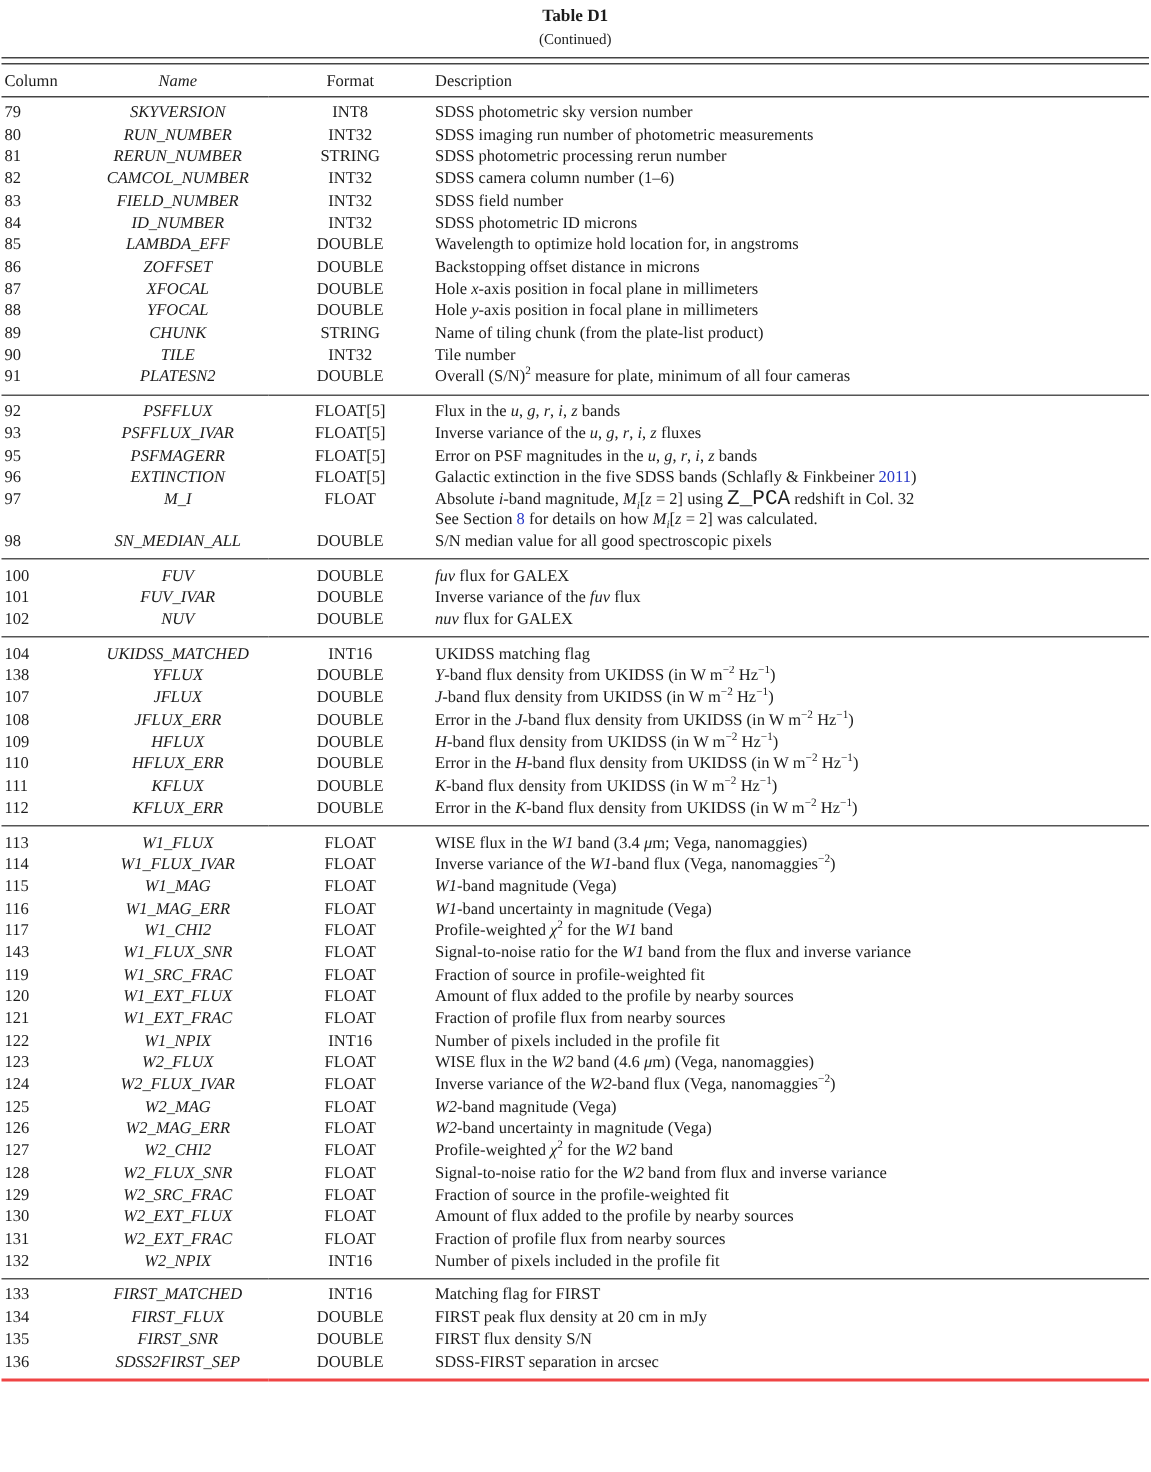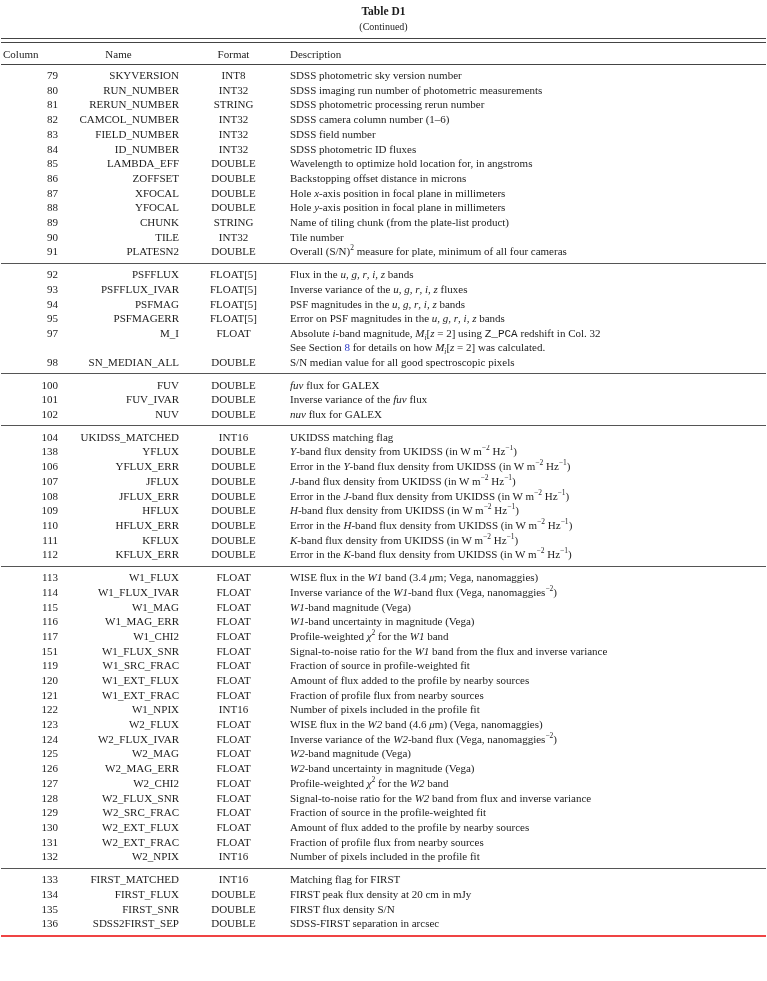--- a/index.html
+++ b/index.html
@@ -30,40 +30,40 @@
   col.c2{width:121px;}
   col.c3{width:109px;}
   thead th{
     font-weight:normal;
     font-size:11px;
     padding:5px 0 4px 0;
     border-bottom:1.3px solid #444;
     vertical-align:bottom;
   }
   thead th.h1{text-align:left;padding-left:2px;}
-  thead th.h2{text-align:center;}
+  thead th.h2{text-align:center;font-style:italic;}
   thead th.h3{}
   thead th.h4{text-align:left;padding-left:2px;}
   tbody + tbody{border-top:1.3px solid #555;}
   td{
     padding:0.9px 0;
     line-height:12.9px;
     vertical-align:top;
     overflow:hidden;
     white-space:nowrap;
   }
-  td.c1{text-align:right;padding-left:2px;}
-  td.c2{text-align:right;}
+  td.c1{text-align:left;padding-left:2px;}
+  td.c2{text-align:center;font-style:italic;}
   td.c3{text-align:center;}
   td.c4{text-align:left;padding-left:2px;}
   tbody tr:first-child td{padding-top:4.5px;}
   tbody tr:last-child td{padding-bottom:4.5px;}
   sup{font-size:7.5px;line-height:0;vertical-align:super;}
   sub{font-size:7.5px;line-height:0;vertical-align:sub;}
-  code{font-family:"Liberation Mono","DejaVu Sans Mono",monospace;font-size:11px;}
+  code{font-family:"Liberation Mono","DejaVu Sans Mono",monospace;font-size:14px;}
   a.ref{text-decoration:none;cursor:pointer;}
 </style>
 </head>
 <body>
 
 <div class="page">
   <div class="title-block">
     <div class="table-title">Table D1</div>
     <div class="table-subtitle">(Continued)</div>
   </div>
@@ -122,21 +122,21 @@
           <td class="c3">INT32</td>
           <td class="c4">
             <div>SDSS field number</div>
           </td>
         </tr>
         <tr>
           <td class="c1">84</td>
           <td class="c2">ID_NUMBER</td>
           <td class="c3">INT32</td>
           <td class="c4">
-            <div>SDSS photometric ID fluxes</div>
+            <div>SDSS photometric ID microns</div>
           </td>
         </tr>
         <tr>
           <td class="c1">85</td>
           <td class="c2">LAMBDA_EFF</td>
           <td class="c3">DOUBLE</td>
           <td class="c4">
             <div>Wavelength to optimize hold location for, in angstroms</div>
           </td>
         </tr>
@@ -200,36 +200,36 @@
         </tr>
         <tr>
           <td class="c1">93</td>
           <td class="c2">PSFFLUX_IVAR</td>
           <td class="c3">FLOAT[5]</td>
           <td class="c4">
             <div>Inverse variance of the <i>u</i>, <i>g</i>, <i>r</i>, <i>i</i>, <i>z</i> fluxes</div>
           </td>
         </tr>
         <tr>
-          <td class="c1">94</td>
-          <td class="c2">PSFMAG</td>
-          <td class="c3">FLOAT[5]</td>
-          <td class="c4">
-            <div>PSF magnitudes in the <i>u</i>, <i>g</i>, <i>r</i>, <i>i</i>, <i>z</i> bands</div>
-          </td>
-        </tr>
-        <tr>
           <td class="c1">95</td>
           <td class="c2">PSFMAGERR</td>
           <td class="c3">FLOAT[5]</td>
           <td class="c4">
             <div>Error on PSF magnitudes in the <i>u</i>, <i>g</i>, <i>r</i>, <i>i</i>, <i>z</i> bands</div>
           </td>
         </tr>
         <tr>
+          <td class="c1">96</td>
+          <td class="c2">EXTINCTION</td>
+          <td class="c3">FLOAT[5]</td>
+          <td class="c4">
+            <div>Galactic extinction in the five SDSS bands (Schlafly &amp; Finkbeiner <a class="ref" style="color: rgb(38, 54, 200);">2011</a>)</div>
+          </td>
+        </tr>
+        <tr>
           <td class="c1">97</td>
           <td class="c2">M_I</td>
           <td class="c3">FLOAT</td>
           <td class="c4">
             <div>Absolute <i>i</i>-band magnitude, <i>M</i><sub><i>i</i></sub>[<i>z</i> = 2] using <code>Z_PCA</code> redshift in Col. 32</div>
             <div>See Section <a class="ref" style="color: rgb(38, 54, 200);">8</a> for details on how <i>M</i><sub><i>i</i></sub>[<i>z</i> = 2] was calculated.</div>
           </td>
         </tr>
         <tr>
           <td class="c1">98</td>
@@ -277,28 +277,20 @@
         </tr>
         <tr>
           <td class="c1">138</td>
           <td class="c2">YFLUX</td>
           <td class="c3">DOUBLE</td>
           <td class="c4">
             <div><i>Y</i>-band flux density from UKIDSS (in W m<sup>−2</sup> Hz<sup>−1</sup>)</div>
           </td>
         </tr>
         <tr>
-          <td class="c1">106</td>
-          <td class="c2">YFLUX_ERR</td>
-          <td class="c3">DOUBLE</td>
-          <td class="c4">
-            <div>Error in the <i>Y</i>-band flux density from UKIDSS (in W m<sup>−2</sup> Hz<sup>−1</sup>)</div>
-          </td>
-        </tr>
-        <tr>
           <td class="c1">107</td>
           <td class="c2">JFLUX</td>
           <td class="c3">DOUBLE</td>
           <td class="c4">
             <div><i>J</i>-band flux density from UKIDSS (in W m<sup>−2</sup> Hz<sup>−1</sup>)</div>
           </td>
         </tr>
         <tr>
           <td class="c1">108</td>
           <td class="c2">JFLUX_ERR</td>
@@ -375,21 +367,21 @@
         </tr>
         <tr>
           <td class="c1">117</td>
           <td class="c2">W1_CHI2</td>
           <td class="c3">FLOAT</td>
           <td class="c4">
             <div>Profile-weighted <i>χ</i><sup>2</sup> for the <i>W1</i> band</div>
           </td>
         </tr>
         <tr>
-          <td class="c1">151</td>
+          <td class="c1">143</td>
           <td class="c2">W1_FLUX_SNR</td>
           <td class="c3">FLOAT</td>
           <td class="c4">
             <div>Signal-to-noise ratio for the <i>W1</i> band from the flux and inverse variance</div>
           </td>
         </tr>
         <tr>
           <td class="c1">119</td>
           <td class="c2">W1_SRC_FRAC</td>
           <td class="c3">FLOAT</td>

